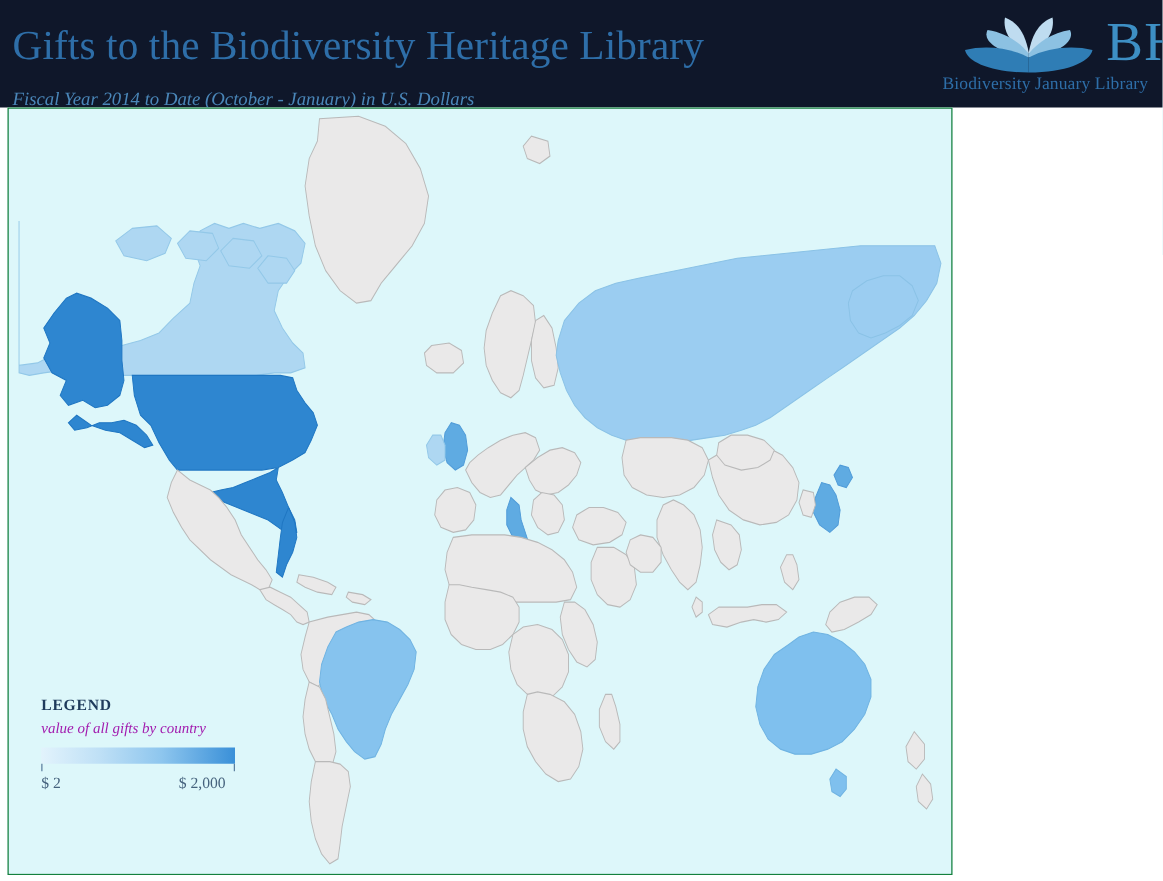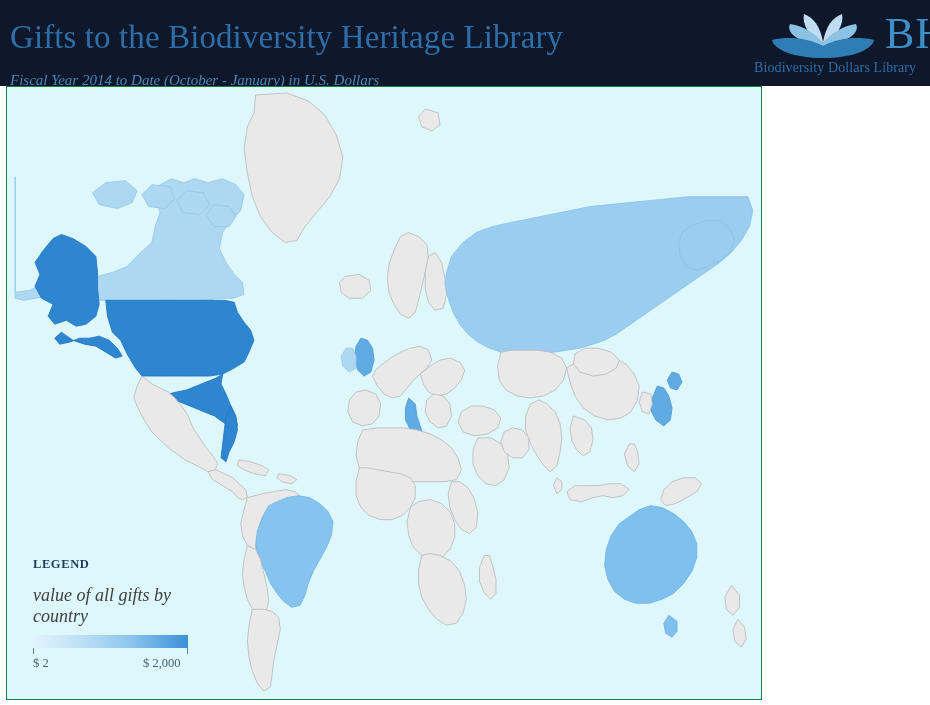--- a/index.html
+++ b/index.html
@@ -71,22 +71,22 @@
     position:absolute;left:26px;top:470px;
     width:175px;
   }
   #legend-title{
     font-family:"Liberation Serif", serif;
     font-weight:bold;font-size:12.5px;color:#1f3b5c;
     letter-spacing:0.6px;
   }
   #legend-subtitle{
     font-family:"Liberation Serif", serif;
-    font-style:italic;font-size:18px;color:#404040;
-    margin-top:13px;
+    font-style:italic;font-size:12px;color:#a21caf;
+    margin-top:3px;
   }
   #legend-bar{
     margin-top:8px;
     width:155px;height:13px;
     background:linear-gradient(to right,#e2f3fc 0%,#bfe0f6 30%,#8ec6ee 62%,#3a90d8 100%);
   }
   #legend-ticks{position:relative;width:155px;height:7px;}
   #legend-ticks span{
     position:absolute;top:0;width:1px;height:6px;background:#5c7f9e;
   }
@@ -112,21 +112,21 @@
   <div id="logo-block">
     <svg id="logo-mark" viewBox="0 0 110 48">
       <path d="M55 30 C52 14 46 6 36 2 C34 12 40 24 55 31 Z" fill="#bfdcf0"></path>
       <path d="M55 30 C58 14 64 6 74 2 C76 12 70 24 55 31 Z" fill="#bfdcf0"></path>
       <path d="M55 31 C48 22 36 14 22 12 C18 20 28 30 55 34 Z" fill="#8cc1e2"></path>
       <path d="M55 31 C62 22 74 14 88 12 C92 20 82 30 55 34 Z" fill="#8cc1e2"></path>
       <path d="M55 34 C40 26 20 24 4 28 C6 38 26 46 55 46 Z" fill="#2f7db5"></path>
       <path d="M55 34 C70 26 90 24 106 28 C104 38 84 46 55 46 Z" fill="#2f7db5"></path>
     </svg>
     <div id="logo-word">BHL</div>
-    <div id="logo-tagline">Biodiversity Dollars Library</div>
+    <div id="logo-tagline">Biodiversity January Library</div>
   </div>
 </div>
 
 <div id="map-frame">
   <svg id="map-svg" viewBox="0 0 916 614" preserveAspectRatio="none">
     <defs>
       <style>
         .nd{fill:#eae9e9;stroke:#b9b9b9;stroke-width:0.9;}
         .c1{fill:#aed7f2;stroke:#93c8e8;stroke-width:0.9;}
         .c2{fill:#9bcdf1;stroke:#8ac2e6;stroke-width:0.9;}

